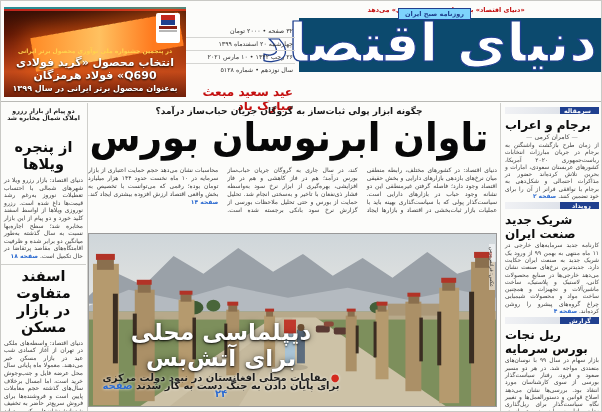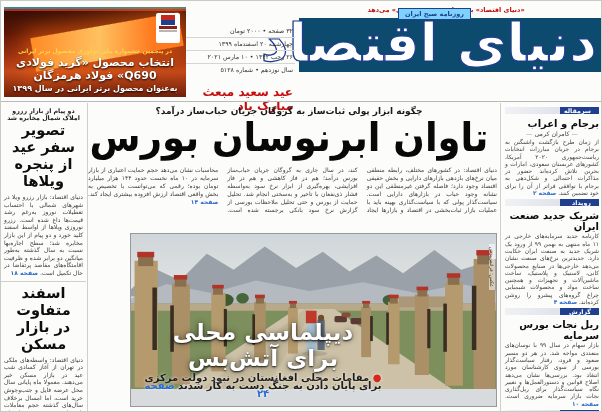--- a/index.html
+++ b/index.html
@@ -55,36 +55,36 @@
   .kicker-sm{font-size:6.3px;font-weight:bold;text-align:center;color:#222;margin:2px 0 1px;}
   .head-xl{font-size:14.5px;font-weight:bold;line-height:17px;text-align:center;color:#0d0d0d;
            letter-spacing:-.3px;}
   .body-txt{font-size:6px;line-height:7.6px;text-align:justify;color:#3c3c3c;margin-top:3px;}
   .pg{color:#2d6bd0;font-weight:bold;}
   .art-div{border-top:1px solid #cfcfcb;margin:4px -3px 3px;}
   
   .secbar{height:10px;margin:2px 0 2px;background:linear-gradient(to left,
       #20408f 0%,#20408f 42%,#dfe3ea 42%,#f0f1f4 100%);display:flex;align-items:center;}
   .secbar span{color:#fff;font-size:6.3px;font-weight:bold;padding-right:8px;}
-  .sec-title{font-size:10px;font-weight:bold;text-align:right;color:#0d0d0d;margin:2px 0 1px;}
+  .sec-title{font-size:12px;font-weight:bold;text-align:left;color:#0d0d0d;margin:2px 0 1px;}
   .sec-author{font-size:6.3px;color:#444;text-align:center;margin-bottom:2px;}
   .sec-author:before{content:"— ";color:#999;}
   .sec-author:after{content:" —";color:#999;}
   .sec-body{font-size:5.9px;line-height:7.3px;text-align:justify;color:#3c3c3c;}
   
   .lead-kicker{position:absolute;top:3px;right:55px;width:310px;text-align:center;
       font-size:9px;font-weight:bold;color:#1a1a1a;}
   .lead-head{position:absolute;top:12px;right:10px;width:400px;text-align:center;
       font-size:37px;font-weight:bold;color:#080808;letter-spacing:-1px;line-height:46px;
       transform:scaleY(1.05);}
   .lead-body{position:absolute;top:63px;right:2px;width:409px;height:64px;
       column-count:3;column-gap:9px;column-rule:none;font-size:6px;line-height:7.9px;
       text-align:justify;color:#3c3c3c;overflow:hidden;}
   
-  .photo{position:absolute;top:130px;right:2px;width:367px;height:174px;border:1px solid #999;
+  .photo{position:absolute;top:130px;right:2px;width:409px;height:174px;border:1px solid #999;
          overflow:hidden;background:#d7dbdd;}
   .photo svg{position:absolute;inset:0;}
   .ph-overlay{position:absolute;left:12px;bottom:8px;width:240px;text-align:center;direction:rtl;}
   .ph-h{font-size:23px;font-weight:bold;color:#fff;line-height:26px;
         text-shadow:0 1px 2px rgba(0,0,0,.85),0 0 6px rgba(0,0,0,.5);letter-spacing:-.5px;}
   .ph-sub{margin-top:3px;font-size:10px;font-weight:bold;color:#1d1d1d;line-height:8px;
         text-shadow:0 0 3px rgba(255,255,255,.9);}
   .ph-sub .dot{color:#d42a1e;}
   .ph-credit{position:absolute;top:10px;right:1px;writing-mode:vertical-rl;font-size:5px;
         color:#333;background:rgba(255,255,255,.55);padding:3px 0;}
@@ -266,21 +266,21 @@
           <span>برای آتش‌بس</span></div>
         <div class="ph-sub"><span class="dot">●</span>
           <span>مقامات محلی افغانستان در نبود دولت مرکزی برای پایان دادن به جنگ دست به کار شدند</span>
           <span class="pg">صفحه ۲۴</span></div>
       </div>
     </div>
   </div>
 
   <div class="leftcol">
     <div class="kicker-sm">دو پیام از بازار رزرو املاک شمال مخابره شد</div>
-    <div class="head-xl"><span>تصویر سفر عید</span><br>
+    <div class="head-xl"><br>
       <span>از پنجره ویلاها</span></div>
     <div class="body-txt"><span>دنیای اقتصاد: بازار رزرو ویلا در شهرهای شمالی با احتساب تعطیلات نوروز به‌رغم رشد قیمت‌ها داغ شده است. رزرو نوروزی ویلاها از اواسط اسفند کلید خورد و دو پیام از این بازار مخابره شد؛ سطح اجاره‌بها نسبت به سال گذشته به‌طور میانگین دو برابر شده و ظرفیت اقامتگاه‌های مقاصد پرتقاضا در حال تکمیل است.</span>
       <span class="pg">صفحه ۱۸</span></div>
 
     <div class="art-div"></div>
 
     <div class="head-xl"><span>اسفند متفاوت</span><br>
       <span>در بازار مسکن</span></div>
     <div class="body-txt"><span>دنیای اقتصاد: واسطه‌های ملکی در تهران از آغاز کسادی شب عید در بازار مسکن خبر می‌دهند. معمولا ماه پایانی سال محل عرضه فایل و جنب‌وجوش خرید است، اما امسال برخلاف سال‌های گذشته حجم معاملات پایین است و فروشنده‌ها برای فروش سریع‌تر حاضر به تخفیف شده‌اند؛ نشانه‌هایی که می‌تواند مسیر متفاوتی برای قیمت مسکن در سال آینده رقم بزند.</span>
       </div>

